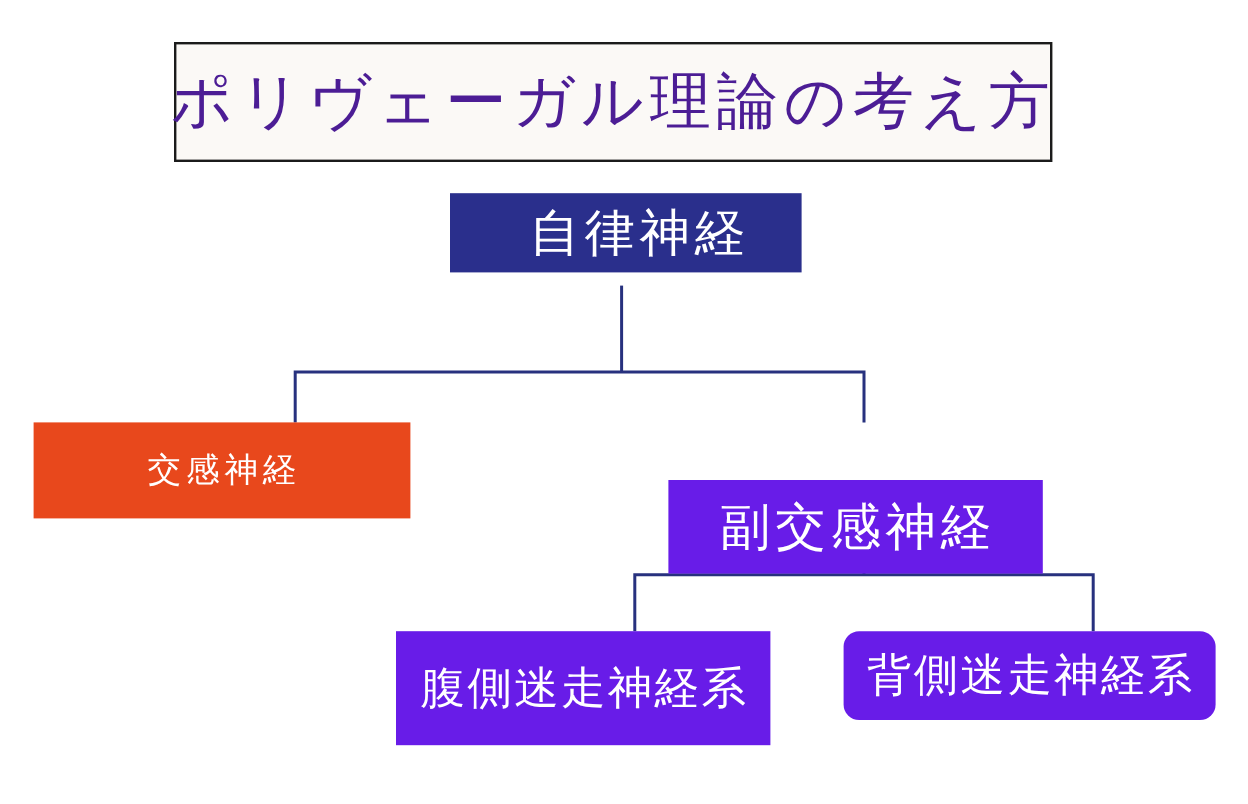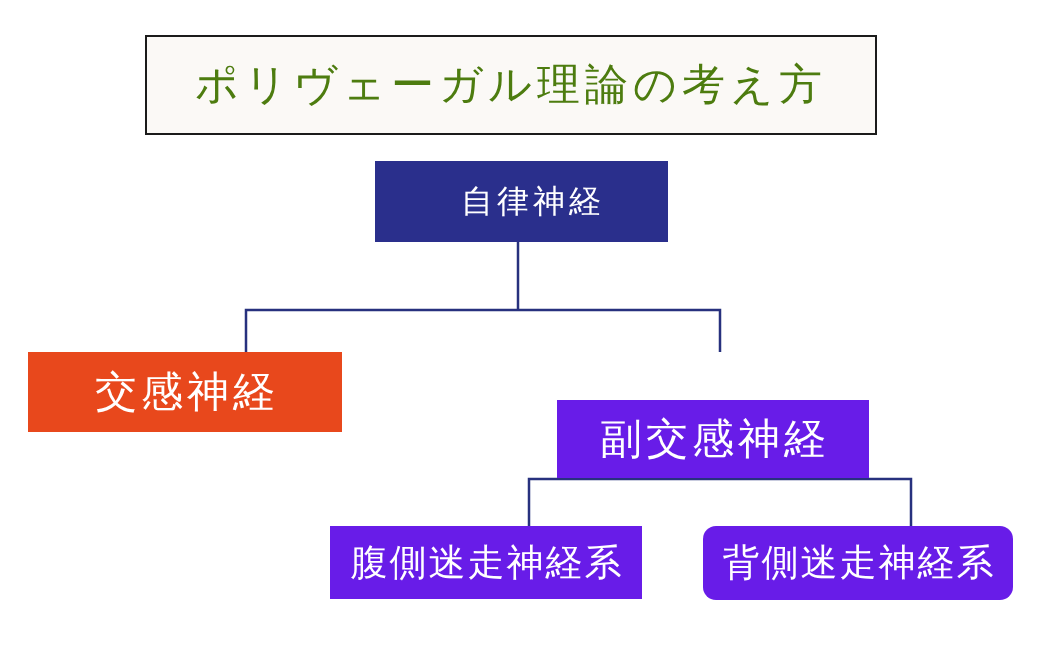--- a/index.html
+++ b/index.html
@@ -22,59 +22,59 @@
     width: 732px;
     height: 100px;
     background: var(--title-bg, #fbf9f6);
     border: 2px solid var(--title-border, #1b1b1b);
     box-sizing: border-box;
     display: flex;
     align-items: center;
     justify-content: center;
   }
   .title-text {
-    font-size: 43px;
+    font-size: 51px;
     letter-spacing: 5px;
-    color: #4d7c0f;
+    color: #4c1d95;
     font-weight: 400;
     white-space: nowrap;
   }
   .node {
     position: absolute;
     display: flex;
     align-items: center;
     justify-content: center;
     color: #ffffff;
     font-weight: 400;
     white-space: nowrap;
     box-sizing: border-box;
   }
   .node-label {
     letter-spacing: 4px;
     text-indent: 4px;
   }
   .node-root {
-    left: 375px; top: 161px; width: 293px; height: 81px;
+    left: 375px; top: 161px; width: 293px; height: 66px;
     background: var(--navy, #2a2f8c);
-    font-size: 32px;
+    font-size: 42px;
     padding-left: 19px;
   }
   .node-sympathetic {
     left: 28px; top: 352px; width: 314px; height: 80px;
     background: var(--orange, #e8481c);
-    font-size: 42px;
+    font-size: 28px;
   }
   .node-parasympathetic {
     left: 557px; top: 352px; width: 312px; height: 78px;
     background: var(--purple, #681ce8);
     font-size: 42px;
     margin-top: 48px;
   }
   .node-ventral {
-    left: 330px; top: 526px; width: 312px; height: 73px;
+    left: 330px; top: 526px; width: 312px; height: 95px;
     background: var(--purple, #681ce8);
     font-size: 37px;
   }
   .node-ventral .node-label, .node-dorsal .node-label {
     letter-spacing: 2px;
     text-indent: 2px;
   }
   .node-dorsal {
     left: 703px; top: 526px; width: 310px; height: 74px;
     background: var(--purple, #681ce8);

